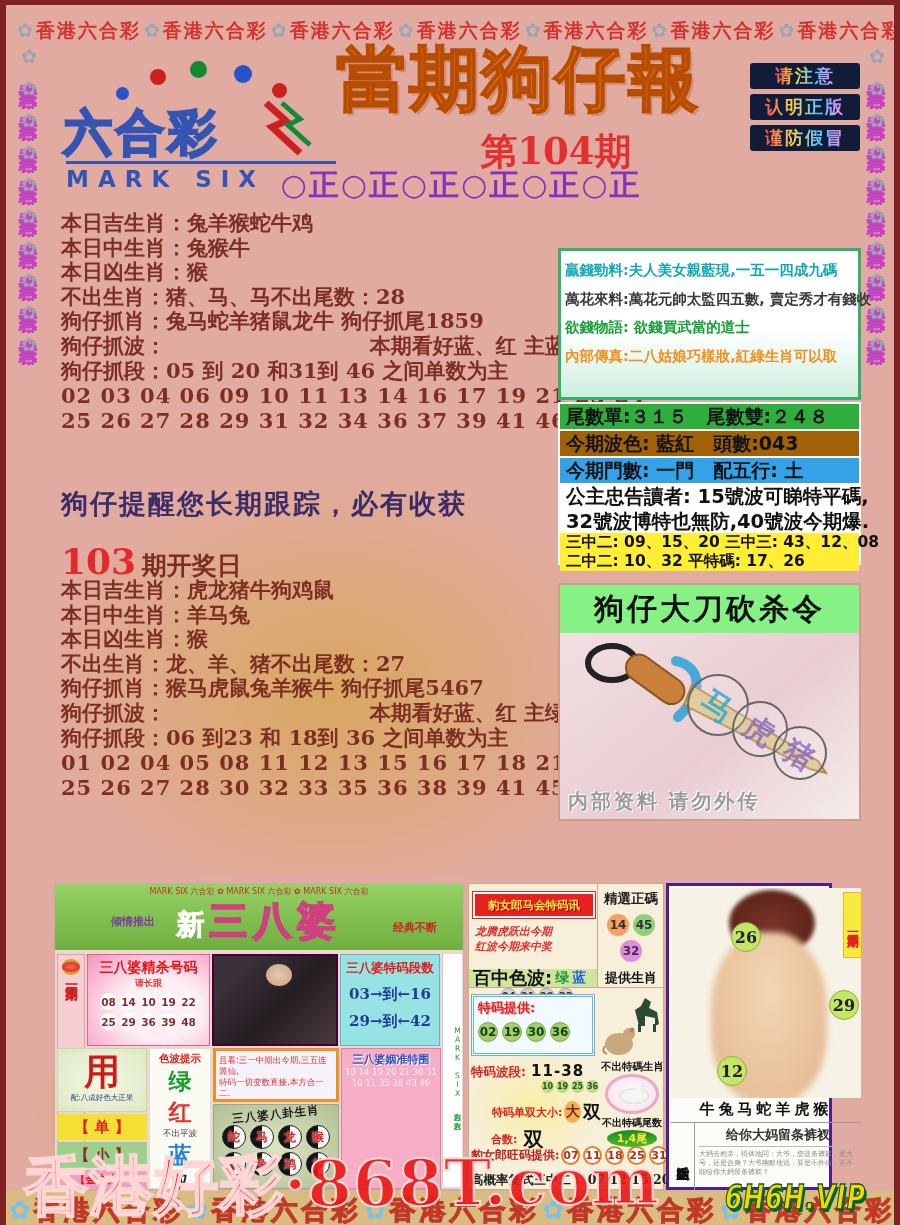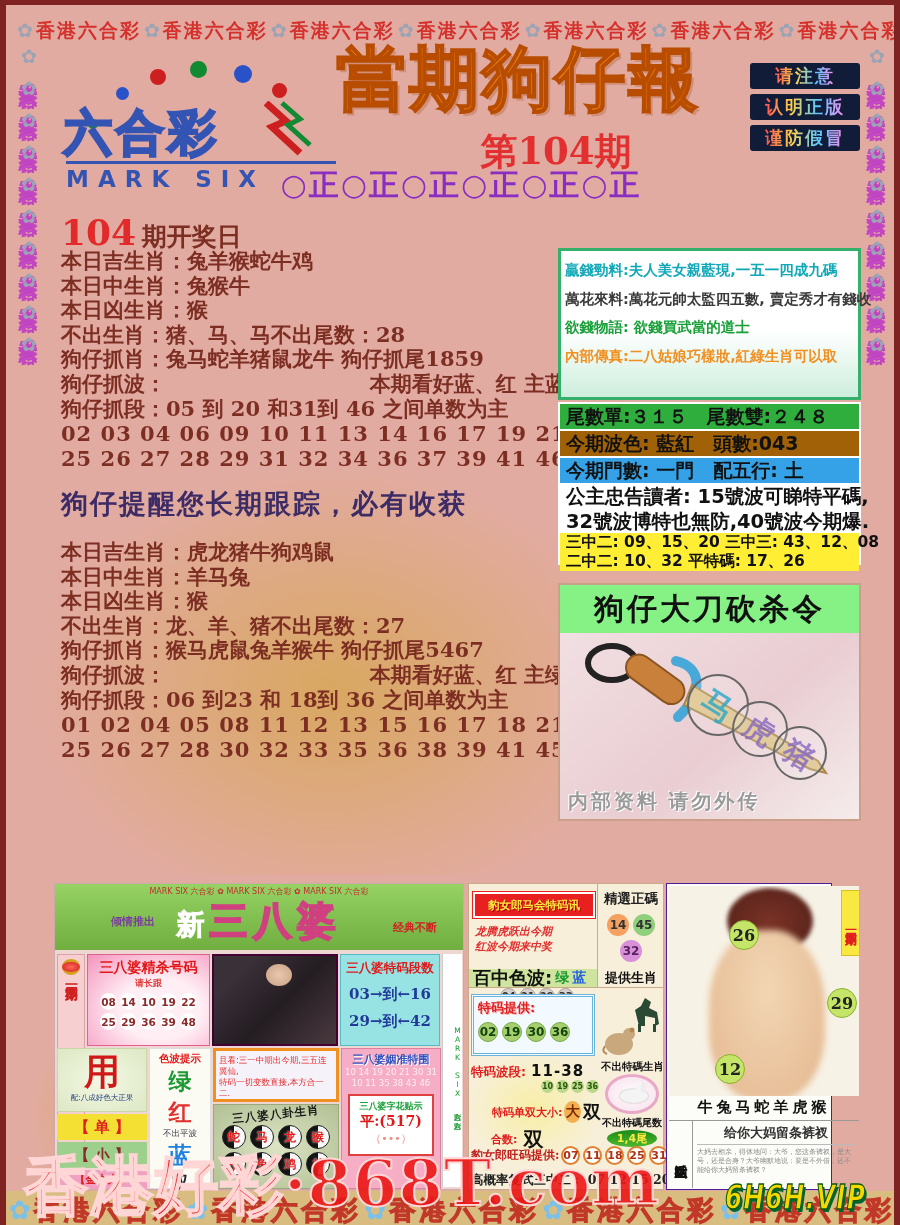--- a/index.html
+++ b/index.html
@@ -64,21 +64,21 @@
   .ir5{background:#ffee33;font-size:15.5px;line-height:19px;}
   .knife{position:absolute;left:552px;top:578px;width:303px;height:238px;border:2px solid #caa08a;background:linear-gradient(140deg,#f3e3e6,#e9cdd2 60%,#f5ecec);}
   .knife .khd{height:48px;background:#86f286;display:flex;align-items:center;justify-content:center;
               font-family:"DejaVu Serif",serif;font-size:30px;font-weight:bold;color:#111;letter-spacing:3px;}
   .knife .kfoot{position:absolute;left:8px;bottom:4px;font-size:20px;font-weight:bold;color:#9a9a9a;
                 text-shadow:1px 1px 0 #fff,-1px -1px 0 #fff;letter-spacing:3px;font-family:Liberation Sans, sans-serif;}
   
   .panel{position:absolute;top:878px;height:307px;}
   .p1{left:48px;width:410px;background:#eed7d2;border:1px solid #caa;}
   .p2{left:462px;width:196px;background:#f7efda;border:1px solid #c9ab8a;}
-  .p3{left:660px;width:166px;background:#fcfcf8;border:1px solid #4c1d95;padding-left:12px;}
+  .p3{left:660px;width:166px;background:#fcfcf8;border:3px solid #4c1d95;padding-left:12px;}
   .abs{position:absolute;}
   
   .banner{left:0;top:0;width:408px;height:66px;background:linear-gradient(#96d264,#6fae3f);overflow:hidden;}
   .banner .tiny{position:absolute;left:0;top:2px;width:100%;text-align:center;font-size:8px;color:#c03030;white-space:nowrap;}
   .banner .big{position:absolute;left:0;top:12px;width:100%;text-align:center;font-family:"DejaVu Serif",serif;}
   .banner .nw{color:#e03030;font-size:28px;font-weight:bold;-webkit-text-stroke:1px #fff;}
   .banner .nm{color:#eef6d8;font-size:38px;font-weight:bold;-webkit-text-stroke:2px #d04080;letter-spacing:6px;}
   .banner .push{position:absolute;left:56px;top:30px;font-size:11px;color:#7a3aa0;font-weight:bold;}
   .banner .classic{position:absolute;right:26px;top:36px;font-size:11px;color:#d02020;font-weight:bold;}
   .lantern-strip{left:2px;top:70px;width:28px;height:233px;background:#f6cfd0;border:1px solid #e0a0a8;}
@@ -224,41 +224,41 @@
   <div class="issue" data-name="issue-number">第104期</div>
   <div class="stamps" data-name="stamp-row">○正○正○正○正○正○正</div>
 
   <div class="notices" data-name="notice-block">
     <div class="notice" data-name="notice-1"><span data-name="notice-text">请注意</span></div>
     <div class="notice" data-name="notice-2"><span data-name="notice-text">认明正版</span></div>
     <div class="notice" data-name="notice-3"><span data-name="notice-text">谨防假冒</span></div>
   </div>
 
   <div class="blk" style="top:206px;" data-name="issue-104-block">
-    <div class="hd" data-name="issue-104-heading">
-      <span class="big" data-name="issue-104-number">104</span>
-      <span class="suf" data-name="issue-104-suffix">期开奖日</span>
-    </div>
     <div class="ln" data-name="lucky-zodiac-line">本日吉生肖：兔羊猴蛇牛鸡</div>
     <div class="ln" data-name="middle-zodiac-line">本日中生肖：兔猴牛</div>
     <div class="ln" data-name="bad-zodiac-line">本日凶生肖：猴</div>
     <div class="ln" data-name="excluded-zodiac-line">不出生肖：猪、马、马不出尾数：28</div>
     <div class="ln" data-name="catch-zodiac-line">狗仔抓肖：兔马蛇羊猪鼠龙牛  狗仔抓尾1859</div>
     <div class="ln wave" data-name="wave-line">
       <span data-name="wave-label">狗仔抓波：</span>
       <span data-name="wave-value">本期看好蓝、红 主蓝</span>
     </div>
     <div class="ln" data-name="segment-line">狗仔抓段：05 到 20 和31到 46 之间单数为主</div>
     <div class="nums" data-name="numbers-row-1">02 03 04 06 09 10 11 13 14 16 17 19 21 23 24</div>
     <div class="nums" data-name="numbers-row-2">25 26 27 28 29 31 32 34 36 37 39 41 46 48</div>
   </div>
 
   <div class="reminder" data-name="reminder-line">狗仔提醒您长期跟踪，必有收获</div>
 
   <div class="blk" style="top:535px;" data-name="issue-103-block">
+    <div class="hd" data-name="issue-103-heading">
+      <span class="big" data-name="issue-103-number">103</span>
+      <span class="suf" data-name="issue-103-suffix">期开奖日</span>
+    </div>
     <div class="ln" data-name="lucky-zodiac-line">本日吉生肖：虎龙猪牛狗鸡鼠</div>
     <div class="ln" data-name="middle-zodiac-line">本日中生肖：羊马兔</div>
     <div class="ln" data-name="bad-zodiac-line">本日凶生肖：猴</div>
     <div class="ln" data-name="excluded-zodiac-line">不出生肖：龙、羊、猪不出尾数：27</div>
     <div class="ln" data-name="catch-zodiac-line">狗仔抓肖：猴马虎鼠兔羊猴牛  狗仔抓尾5467</div>
     <div class="ln wave" data-name="wave-line">
       <span data-name="wave-label">狗仔抓波：</span>
       <span data-name="wave-value">本期看好蓝、红 主绿</span>
     </div>
     <div class="ln" data-name="segment-line">狗仔抓段：06 到23 和 18到 36 之间单数为主</div>
@@ -387,25 +387,20 @@
           </div>
           <div class="yy" data-name="yinyang-icon">
             <span>羊</span>
           </div>
         </div>
     </div>
     <div class="abs pinkbox" data-name="accurate-range-box">
       <div class="pt" data-name="pink-box-title">三八婆姻准特围</div>
       <div class="pf" data-name="faint-numbers-1">10 14 19 20 21 30 31</div>
       <div class="pf" data-name="faint-numbers-2">10 11 35 38 43 46</div>
-      <div class="innerbox" data-name="flower-word-box">
-        <div class="it" data-name="flower-word-title">三八婆字花贴示</div>
-        <div class="iv" data-name="flower-word-value">平:(517)</div>
-        <div class="iv2" data-name="flower-word-value-2">（•••）</div>
-      </div>
     </div>
     <div class="abs rstrip" data-name="collage-right-strip">MARK SIX 六合彩 六合彩</div>
   </div>
 
   <div class="panel p2" data-name="tips-panel">
     <div class="abs vdiv" data-name="divider"></div>
     <div class="abs hdiv" data-name="divider"></div>
     <div class="abs mbanner" data-name="leopard-girl-banner">
       <span data-name="leopard-banner-text">豹女郎马会特码讯</span>
     </div>

